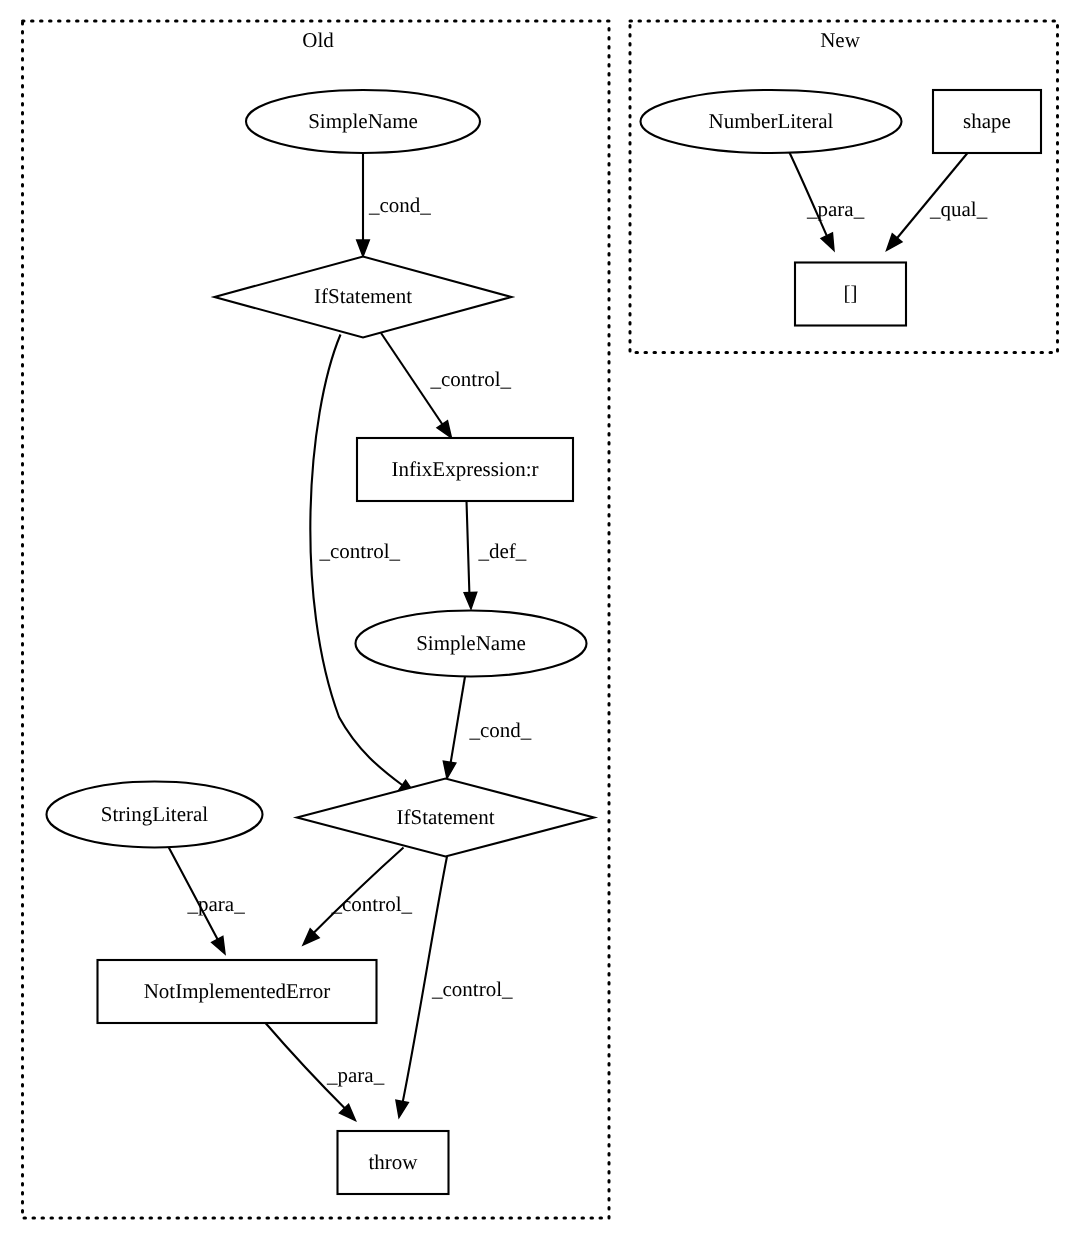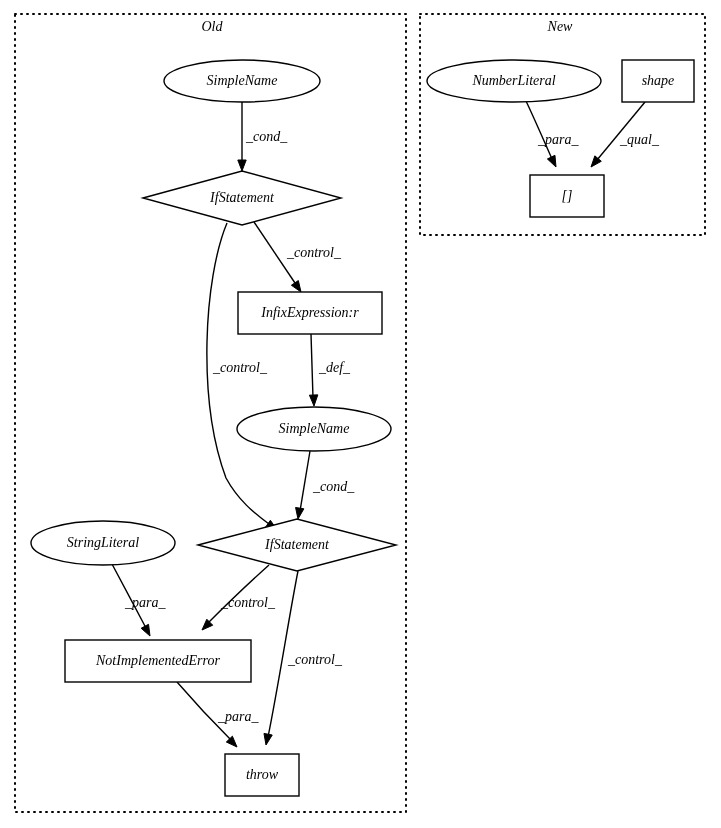--- a/index.html
+++ b/index.html
@@ -10,21 +10,20 @@
   body {
     width: 721px;
     height: 828px;
     font-family: "Liberation Serif", "DejaVu Serif", serif;
     overflow: hidden;
   }
   #graph-root {
     position: relative;
     width: 677px;
     height: 828px;
-    font-style: italic;
   }
   svg#graph-canvas {
     display: block;
     width: 721px;
     height: 828px;
   }
   .cluster-box {
     fill: none;
     stroke: #000000;
     stroke-width: 2;

